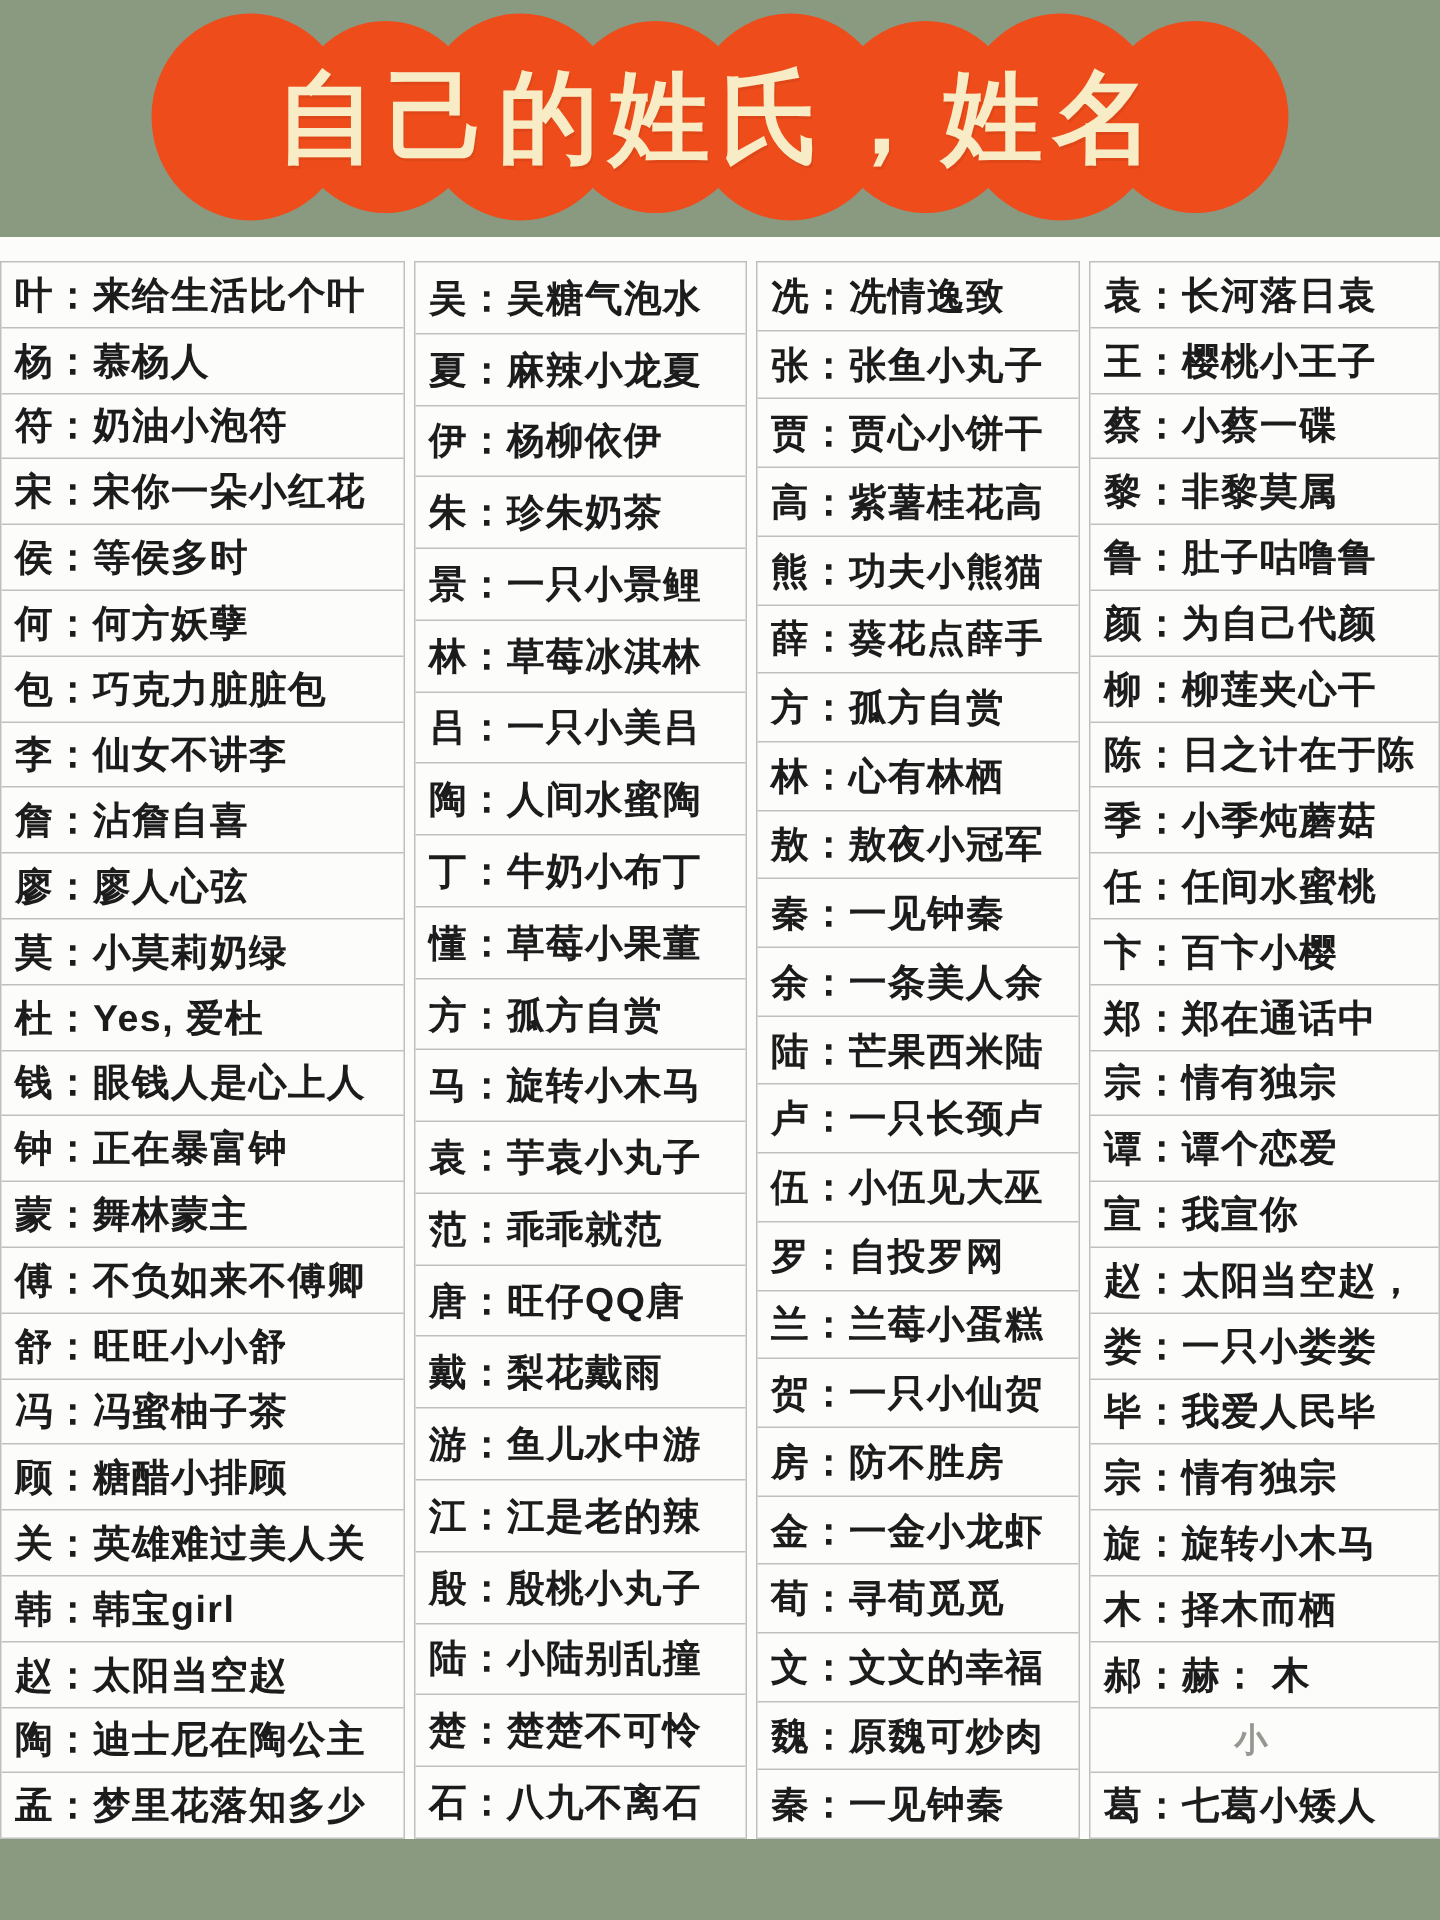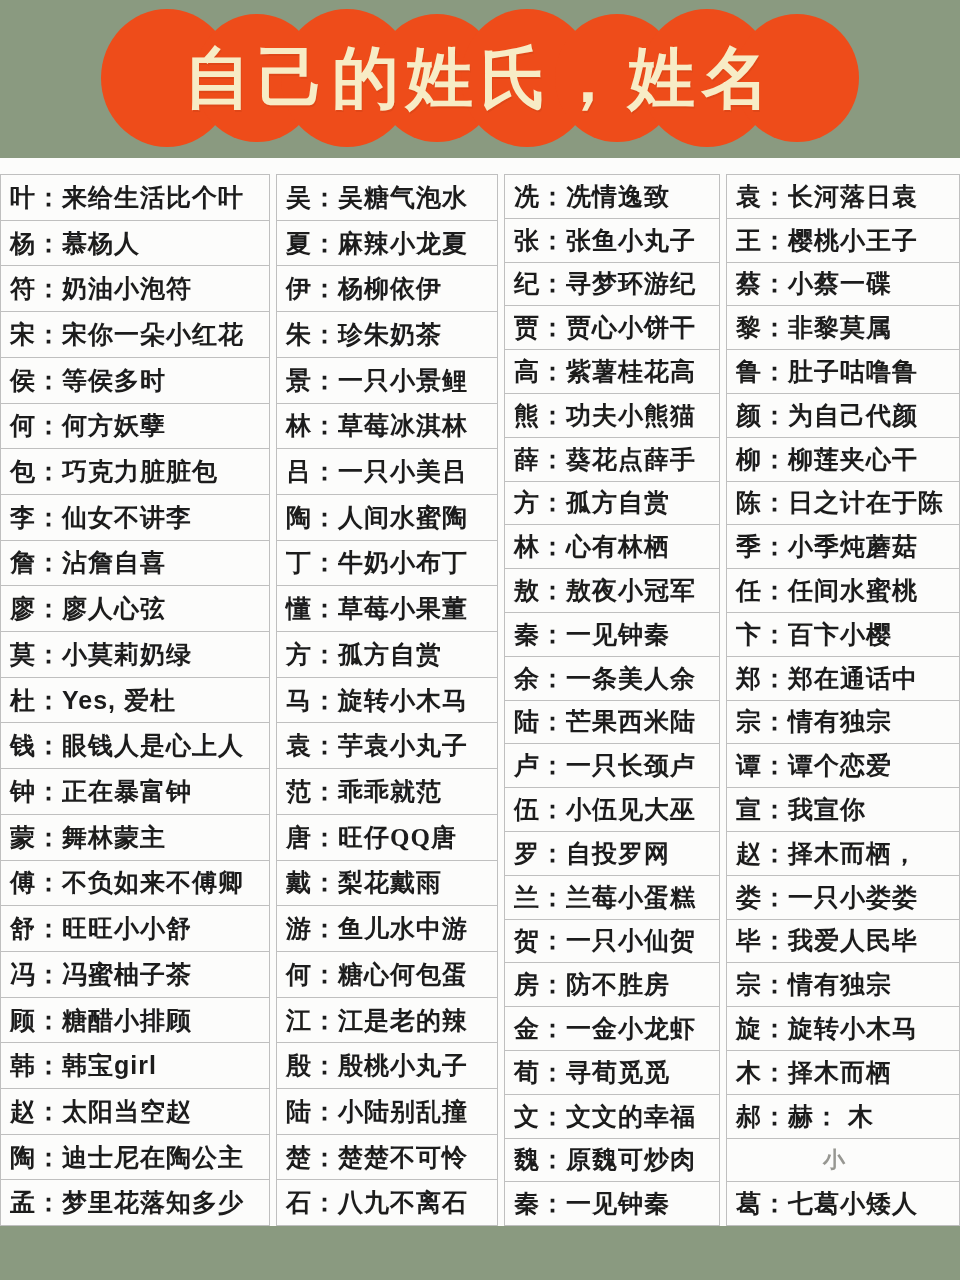--- a/index.html
+++ b/index.html
@@ -72,21 +72,21 @@
   }
   .col{
     border-left:1px solid var(--grid_line);
     border-right:1px solid var(--grid_line);
     border-top:1px solid var(--grid_line);
     display:flex;
     flex-direction:column;
     background:var(--table_bg);
   }
   .col-1{width:270px;margin-right:6px;}
-  .col-2{width:222px;margin-right:6px;font-family:Liberation Serif, serif;}
+  .col-2{width:222px;margin-right:6px;}
   .col-3{width:216px;margin-right:6px;text-align:right;}
   .col-4{width:234px;}
   .cell{
     flex:1 1 0;
     display:flex;
     align-items:center;
     padding-left:9px;
     border-bottom:1px solid var(--grid_line);
     font-size:25px;
     font-weight:700;
@@ -134,20 +134,21 @@
         <div class="cell">廖：廖人心弦</div>
         <div class="cell">莫：小莫莉奶绿</div>
         <div class="cell">杜：Yes, 爱杜</div>
         <div class="cell">钱：眼钱人是心上人</div>
         <div class="cell">钟：正在暴富钟</div>
         <div class="cell">蒙：舞林蒙主</div>
         <div class="cell">傅：不负如来不傅卿</div>
         <div class="cell">舒：旺旺小小舒</div>
         <div class="cell">冯：冯蜜柚子茶</div>
         <div class="cell">顾：糖醋小排顾</div>
+        <div class="cell">关：英雄难过美人关</div>
         <div class="cell">韩：韩宝girl</div>
         <div class="cell">赵：太阳当空赵</div>
         <div class="cell">陶：迪士尼在陶公主</div>
         <div class="cell">孟：梦里花落知多少</div>
       </div>
     <div class="col col-2">
         <div class="cell">吴：吴糖气泡水</div>
         <div class="cell">夏：麻辣小龙夏</div>
         <div class="cell">伊：杨柳依伊</div>
         <div class="cell">朱：珍朱奶茶</div>
@@ -157,31 +158,29 @@
         <div class="cell">陶：人间水蜜陶</div>
         <div class="cell">丁：牛奶小布丁</div>
         <div class="cell">懂：草莓小果董</div>
         <div class="cell">方：孤方自赏</div>
         <div class="cell">马：旋转小木马</div>
         <div class="cell">袁：芋袁小丸子</div>
         <div class="cell">范：乖乖就范</div>
         <div class="cell">唐：旺仔QQ唐</div>
         <div class="cell">戴：梨花戴雨</div>
         <div class="cell">游：鱼儿水中游</div>
-        <div class="cell">何：糖心何包蛋</div>
         <div class="cell">江：江是老的辣</div>
         <div class="cell">殷：殷桃小丸子</div>
         <div class="cell">陆：小陆别乱撞</div>
         <div class="cell">楚：楚楚不可怜</div>
         <div class="cell">石：八九不离石</div>
       </div>
     <div class="col col-3">
         <div class="cell">冼：冼情逸致</div>
         <div class="cell">张：张鱼小丸子</div>
-        <div class="cell">纪：寻梦环游纪</div>
         <div class="cell">贾：贾心小饼干</div>
         <div class="cell">高：紫薯桂花高</div>
         <div class="cell">熊：功夫小熊猫</div>
         <div class="cell">薛：葵花点薛手</div>
         <div class="cell">方：孤方自赏</div>
         <div class="cell">林：心有林栖</div>
         <div class="cell">敖：敖夜小冠军</div>
         <div class="cell">秦：一见钟秦</div>
         <div class="cell">余：一条美人余</div>
         <div class="cell">陆：芒果西米陆</div>
@@ -206,21 +205,21 @@
         <div class="cell">颜：为自己代颜</div>
         <div class="cell">柳：柳莲夹心干</div>
         <div class="cell">陈：日之计在于陈</div>
         <div class="cell">季：小季炖蘑菇</div>
         <div class="cell">任：任间水蜜桃</div>
         <div class="cell">卞：百卞小樱</div>
         <div class="cell">郑：郑在通话中</div>
         <div class="cell">宗：情有独宗</div>
         <div class="cell">谭：谭个恋爱</div>
         <div class="cell">宣：我宣你</div>
-        <div class="cell">赵：择木而栖，</div>
+        <div class="cell">赵：太阳当空赵，</div>
         <div class="cell">娄：一只小娄娄</div>
         <div class="cell">毕：我爱人民毕</div>
         <div class="cell">宗：情有独宗</div>
         <div class="cell">旋：旋转小木马</div>
         <div class="cell">木：择木而栖</div>
         <div class="cell">郝：赫： 木</div>
         <div class="cell faint">小</div>
         <div class="cell">葛：七葛小矮人</div>
       </div>
   </div>

